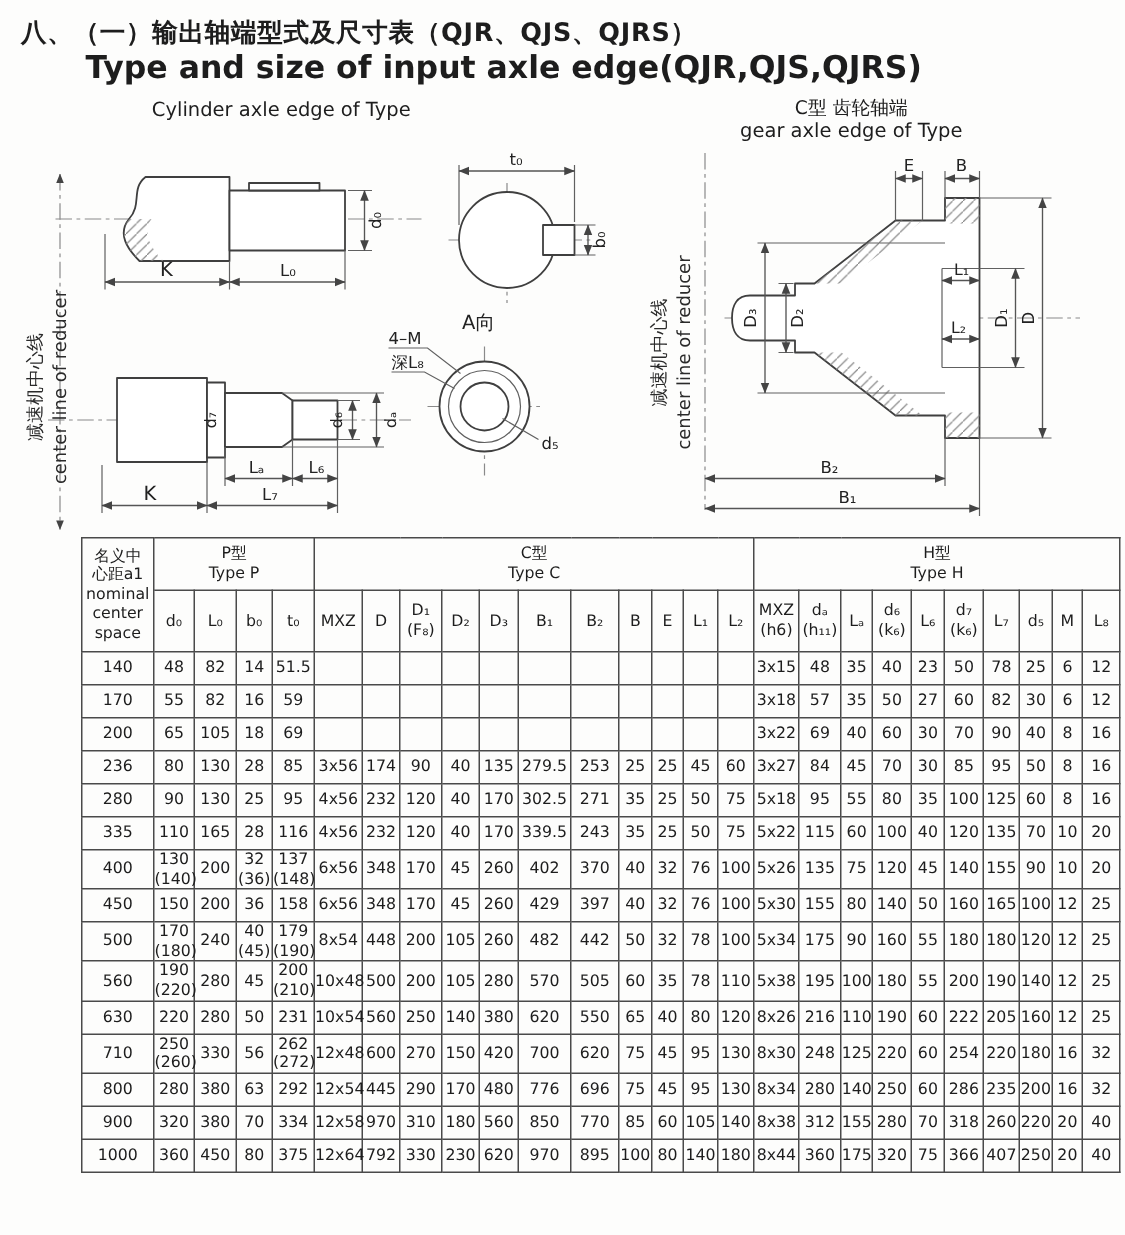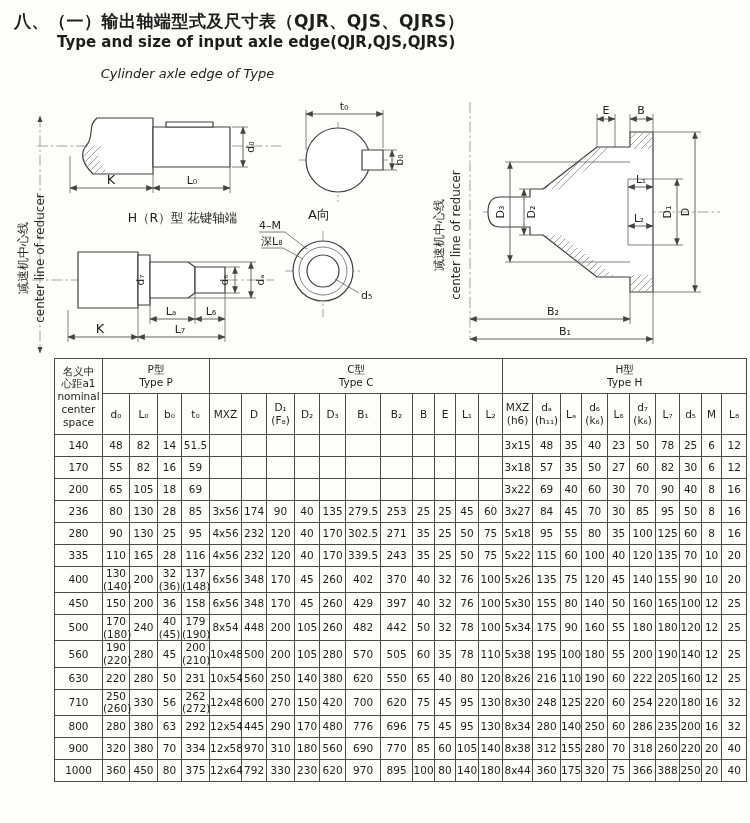--- a/index.html
+++ b/index.html
@@ -4,24 +4,24 @@
 <style>
   html,body{margin:0;padding:0;}
   body{
     width:750px;height:823px;position:relative;overflow:hidden;
     background:#fdfdfc;
     font-family:"DejaVu Sans","Liberation Sans",sans-serif;
     color:#1d1d1d;
   }
   .abs{position:absolute;}
   .title-zh{left:14px;top:10px;font-size:17px;font-weight:700;letter-spacing:0.5px;}
-  .title-en{left:57px;top:33px;font-size:15px;font-weight:700;}
+  .title-en{left:57px;top:33px;font-size:21px;font-weight:700;}
   .dwg-title{position:absolute;text-align:center;line-height:1.25;}
   .dwg-title .zh{font-size:12.5px;}
-  .dwg-title .en{font-size:13px;font-style:italic;}
+  .dwg-title .en{font-size:13px;}
   .vtext{
     position:absolute;transform:rotate(-90deg);
     text-align:center;font-size:12px;color:#2a2a2a;line-height:1.45;white-space:nowrap;
   }
   svg{position:absolute;overflow:visible;}
   svg text{font-family:"DejaVu Sans","Liberation Sans",sans-serif;font-size:11px;fill:#222;}
   .part{fill:#ffffff;stroke:#3f3f3f;stroke-width:1.2;stroke-linejoin:round;}
   .hat{fill:url(#hatch);stroke:none;}
   .thin{stroke:#606060;stroke-width:0.8;fill:none;}
   .dim{stroke:#555;stroke-width:0.9;fill:none;}
@@ -56,24 +56,25 @@
 </svg>
 
 <div class="abs title-zh">八、（一）输出轴端型式及尺寸表（QJR、QJS、QJRS）</div>
 <div class="abs title-en">Type and size of input axle edge(QJR,QJS,QJRS)</div>
 
 <div class="dwg-title" style="left:80px;top:66px;width:215px">
   <div class="en">Cylinder axle edge of Type</div>
 </div>
 
 <div class="dwg-title" style="left:455px;top:64px;width:225px">
+  <div class="zh">C型  齿轮轴端</div>
+  <div class="en">gear axle edge of Type</div>
 </div>
 
 <div class="dwg-title" style="left:55px;top:210px;width:255px">
-  <div class="zh">H（R）型 花键轴端</div>
 </div>
 
 <svg style="left:33px;top:112px" width="14" height="245" viewBox="0 0 14 245">
   <line class="cl" x1="7" y1="4" x2="7" y2="241" marker-start="url(#arw)" marker-end="url(#arw)"></line>
 </svg>
 
 <div class="vtext" style="left:-57px;top:240px;width:180px;height:36px">
   <div>减速机中心线</div>
   <div>center line of reducer</div>
 </div>
@@ -646,21 +647,21 @@
         <td>900</td>
         <td>320</td>
         <td>380</td>
         <td>70</td>
         <td>334</td>
         <td>12x58</td>
         <td>970</td>
         <td>310</td>
         <td>180</td>
         <td>560</td>
-        <td>690</td>
+        <td>850</td>
         <td>770</td>
         <td>85</td>
         <td>60</td>
         <td>105</td>
         <td>140</td>
         <td>8x38</td>
         <td>312</td>
         <td>155</td>
         <td>280</td>
         <td>70</td>
@@ -686,19 +687,19 @@
         <td>100</td>
         <td>80</td>
         <td>140</td>
         <td>180</td>
         <td>8x44</td>
         <td>360</td>
         <td>175</td>
         <td>320</td>
         <td>75</td>
         <td>366</td>
-        <td>388</td>
+        <td>407</td>
         <td>250</td>
         <td>20</td>
         <td>40</td>
       </tr>
     </tbody>
 </table>
 
 </body></html>

